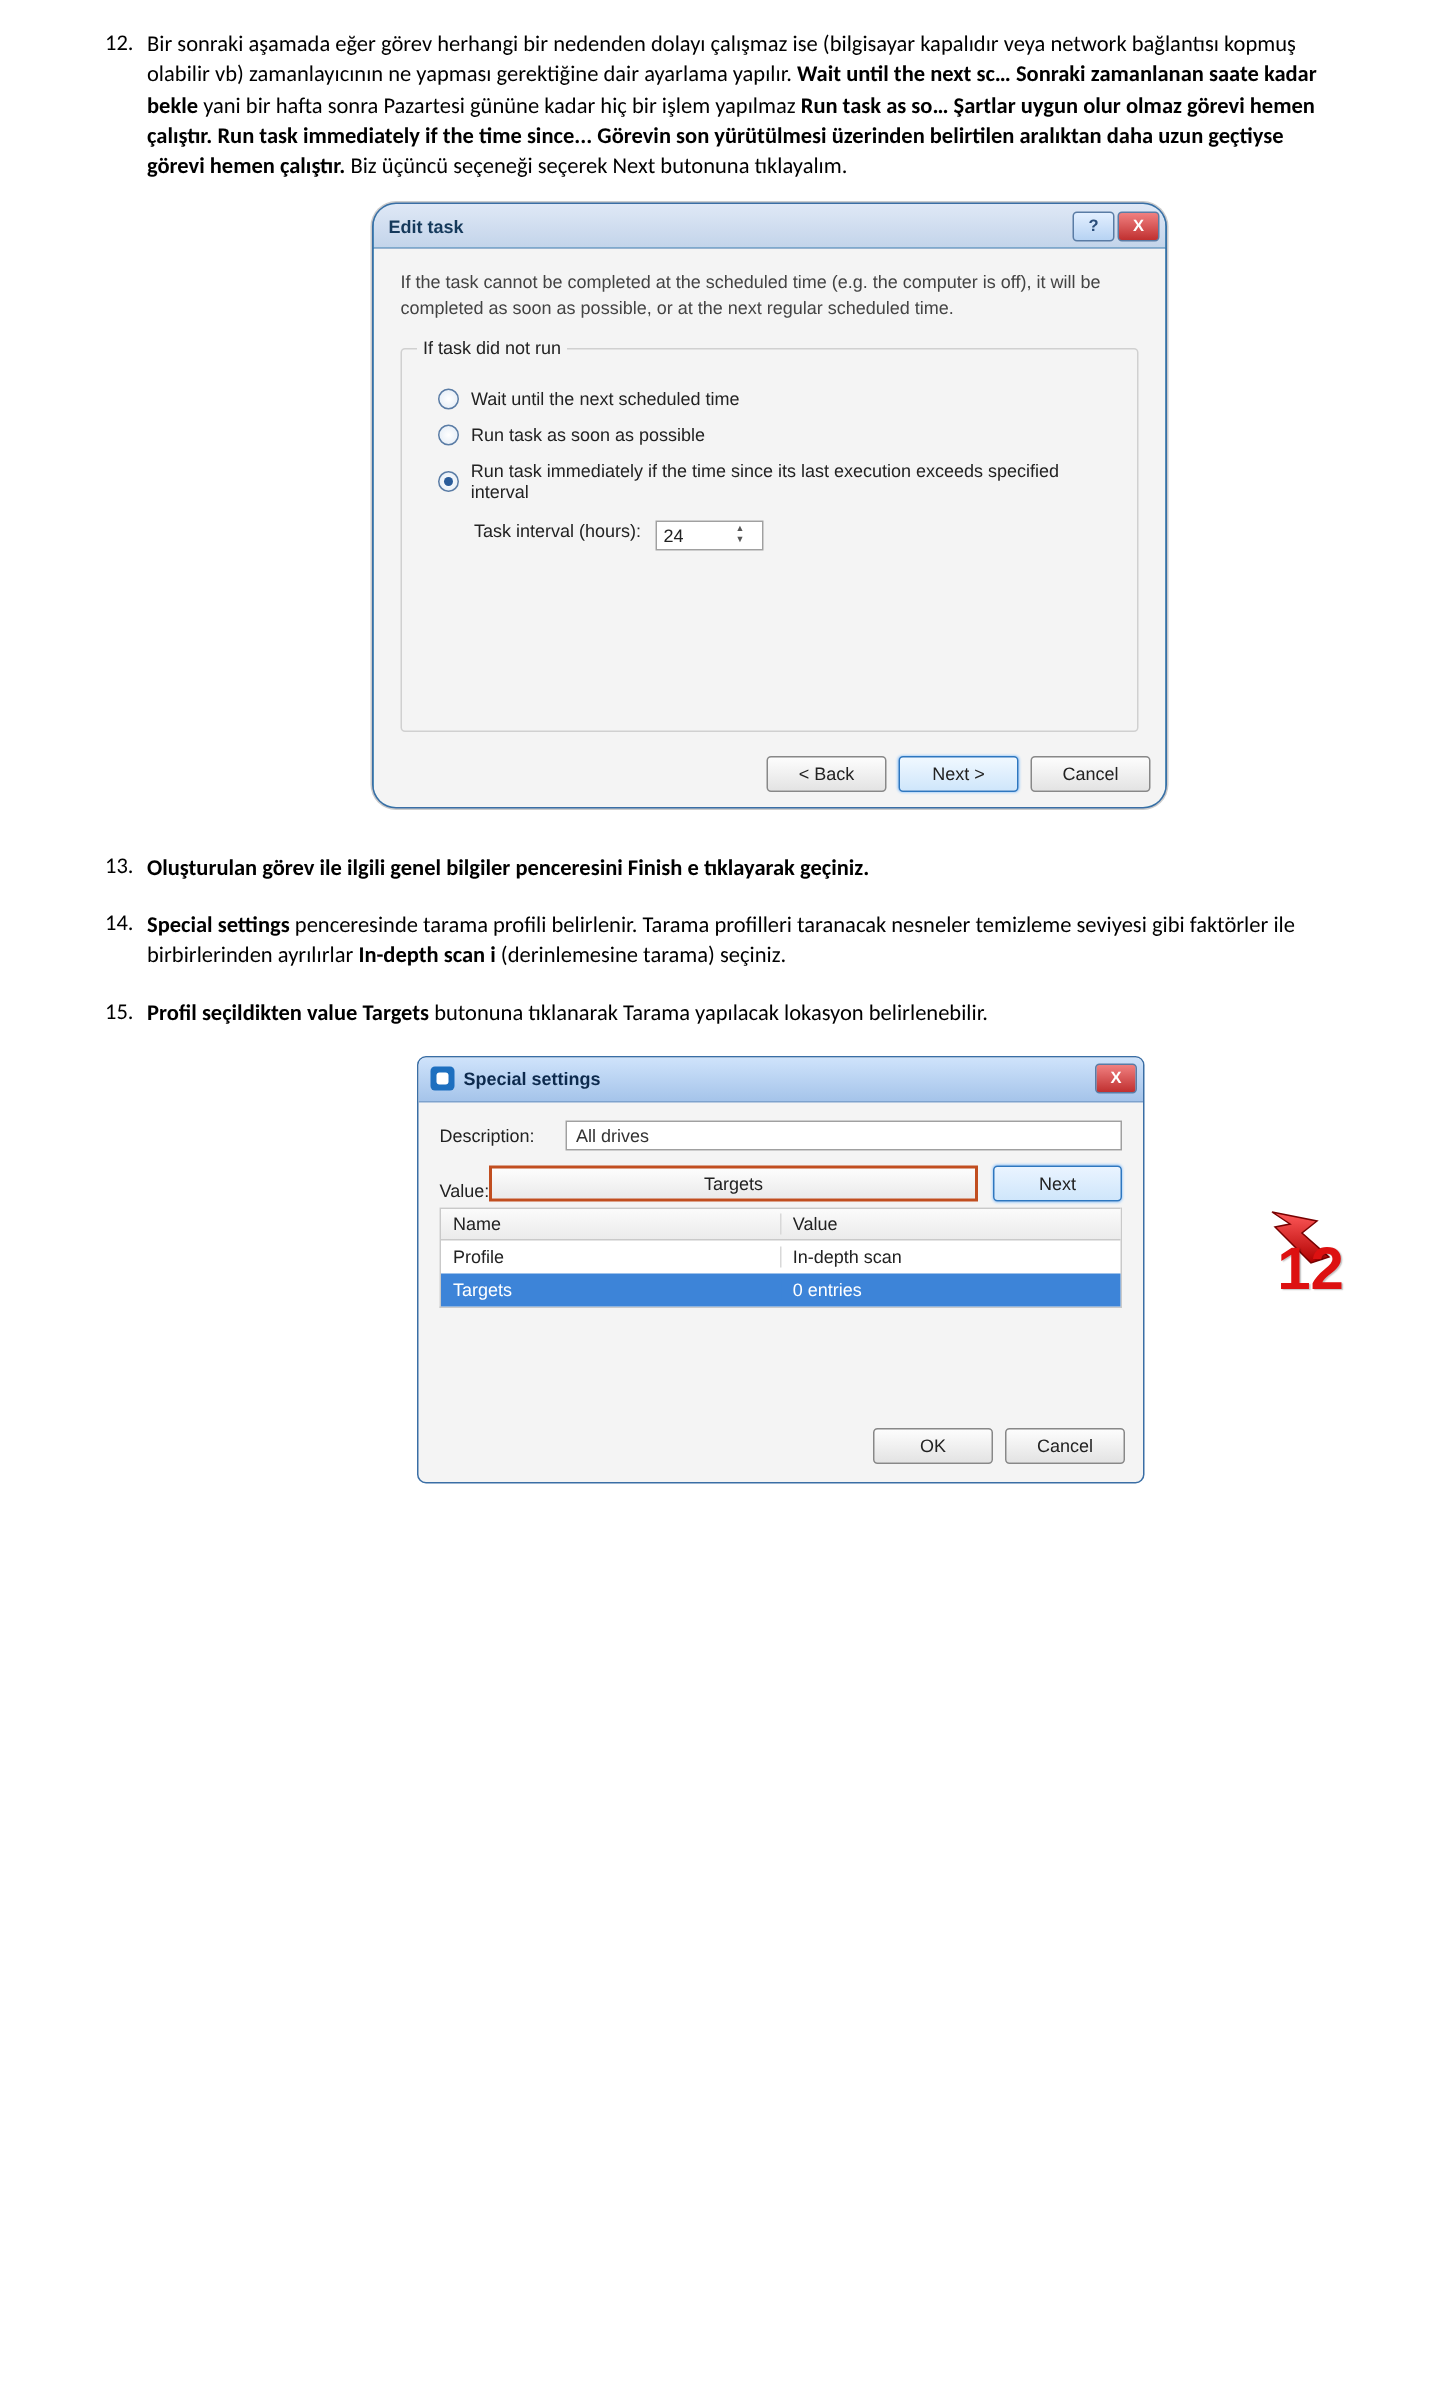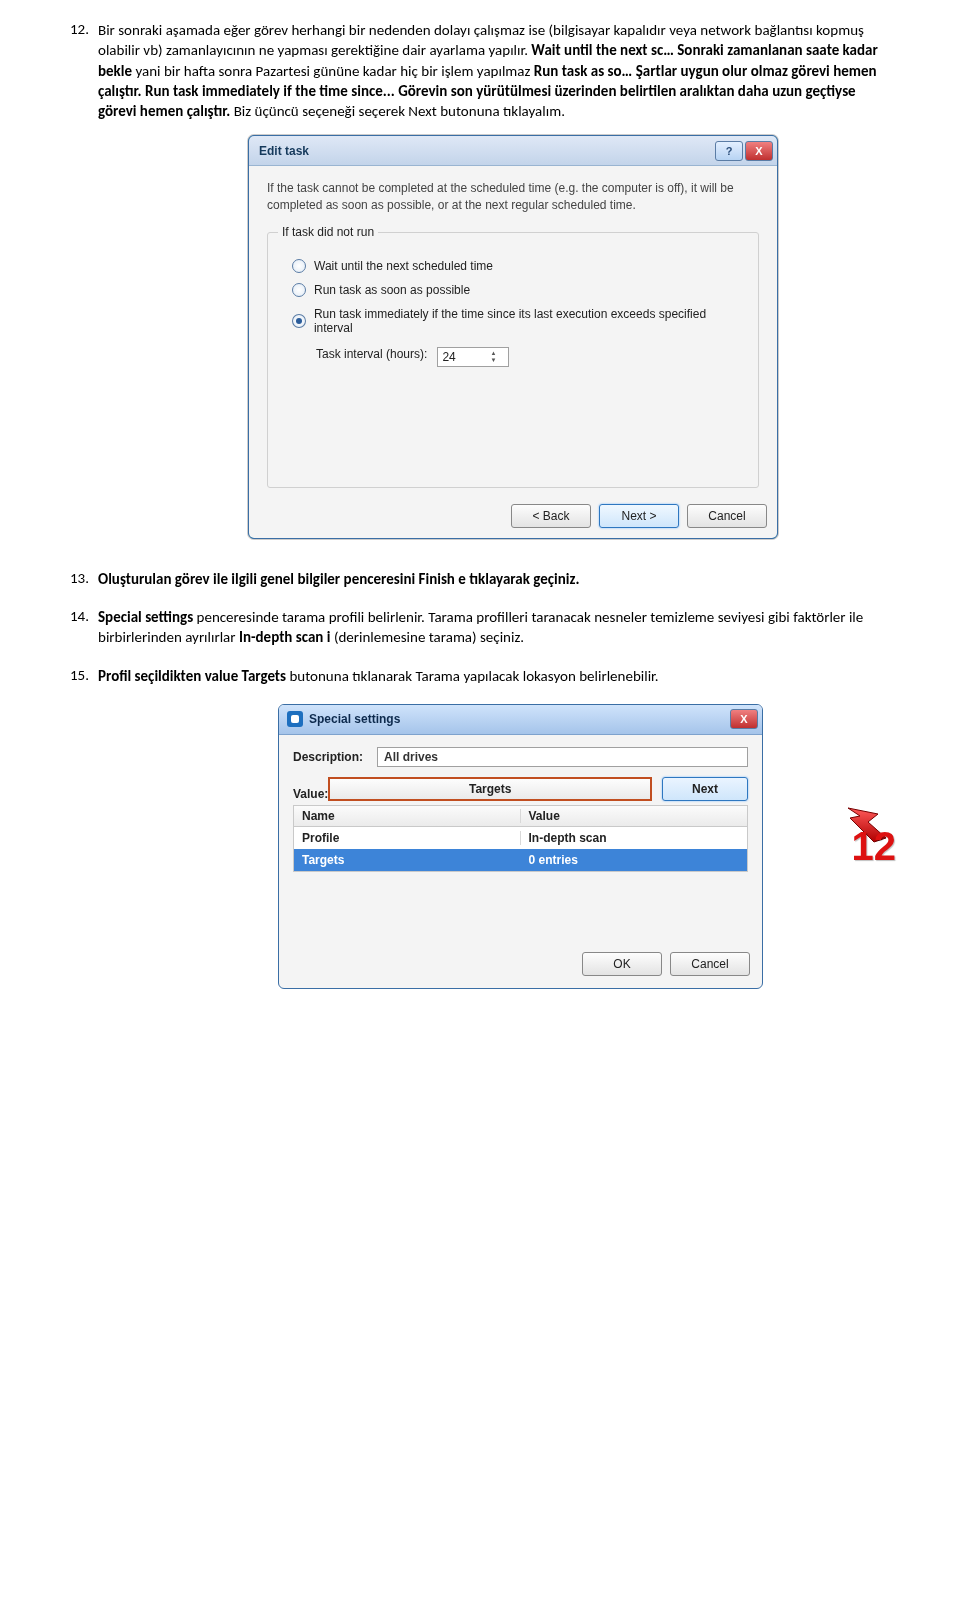--- a/index.html
+++ b/index.html
@@ -15,21 +15,21 @@
   ol.doc-list > li { margin-bottom: 18px; position: relative; padding-left: 28px; }
   ol.doc-list > li .num { position: absolute; left: 0; top: 0; }
   .bold { font-weight: bold; }
   .para { line-height: 1.35; }
 
   
   .dialog1 {
     width: 530px;
     margin: 14px 0 30px 150px;
     border: 1px solid #3a6ea5;
-    border-radius: 6px;
+    border-radius: 16px;
     background: #0369a1;
     box-shadow: 0 0 0 1px #ccc;
     overflow: hidden;
     font-family: Tahoma, Arial, sans-serif;
     font-size: 12px;
     color: #222;
   }
   .titlebar1 {
     height: 30px;
     background: linear-gradient(#dfe8f6, #c3d4ea);
@@ -157,21 +157,21 @@
   }
   .titlebar2 .appicon::after {
     content: "";
     position: absolute;
     top: 4px; left: 4px;
     width: 8px; height: 8px;
     background: #fff;
     border-radius: 2px;
   }
   .titlebar2 .ttext { flex: 1; }
-  .dlg-body2 { padding: 12px 14px 0 14px; font-weight: bold; }
+  .dlg-body2 { padding: 12px 14px 0 14px; }
   .form-row { display: flex; align-items: center; margin-bottom: 10px; }
   .form-row .flabel { width: 84px; }
   .textbox {
     flex: 1; height: 20px;
     border: 1px solid #a0a0a0;
     background: #fff;
     padding: 0 6px;
     display: flex; align-items: center;
     color: #333;
     font-family: Tahoma, Arial, sans-serif;

